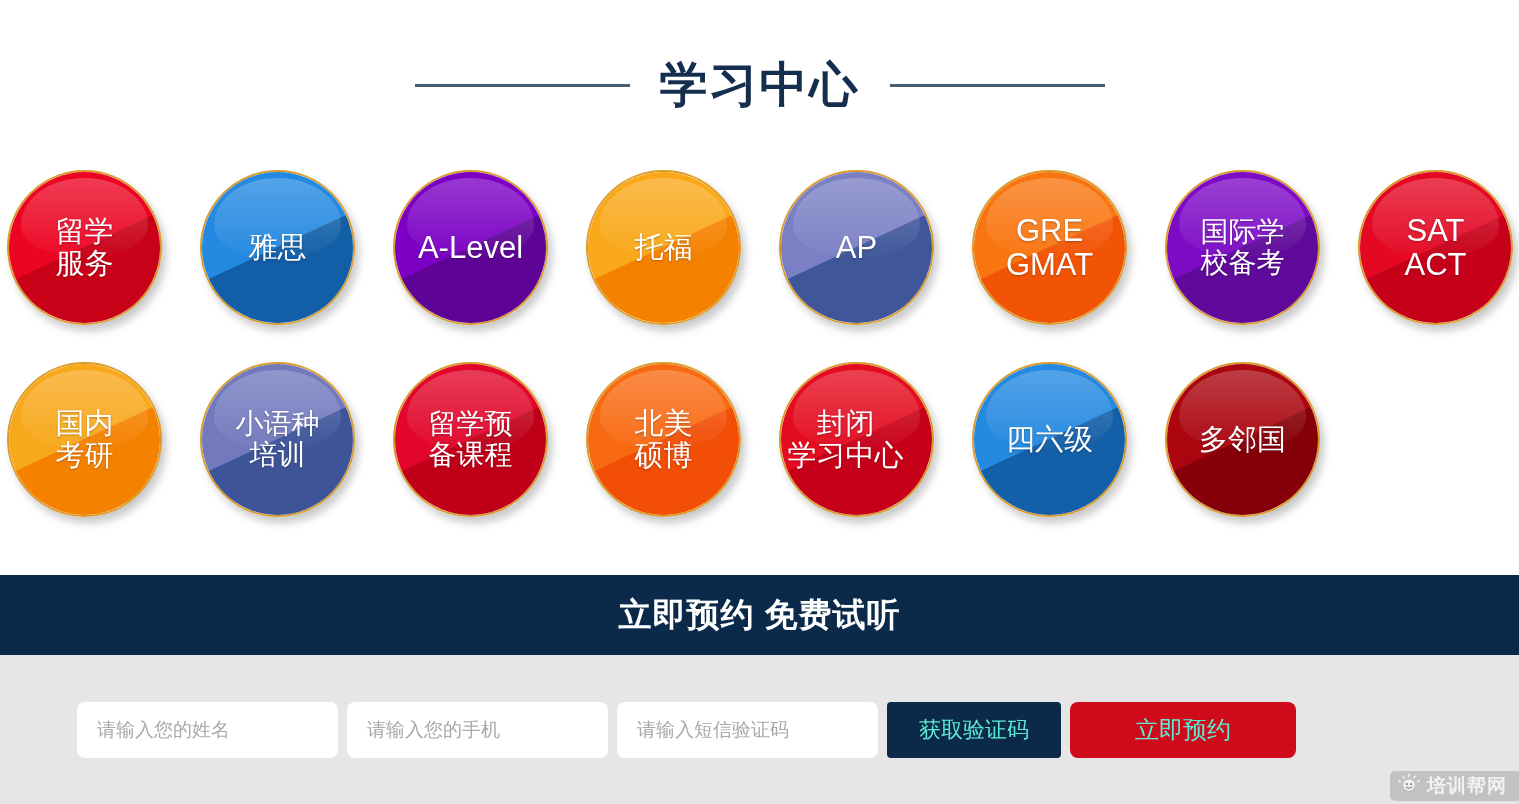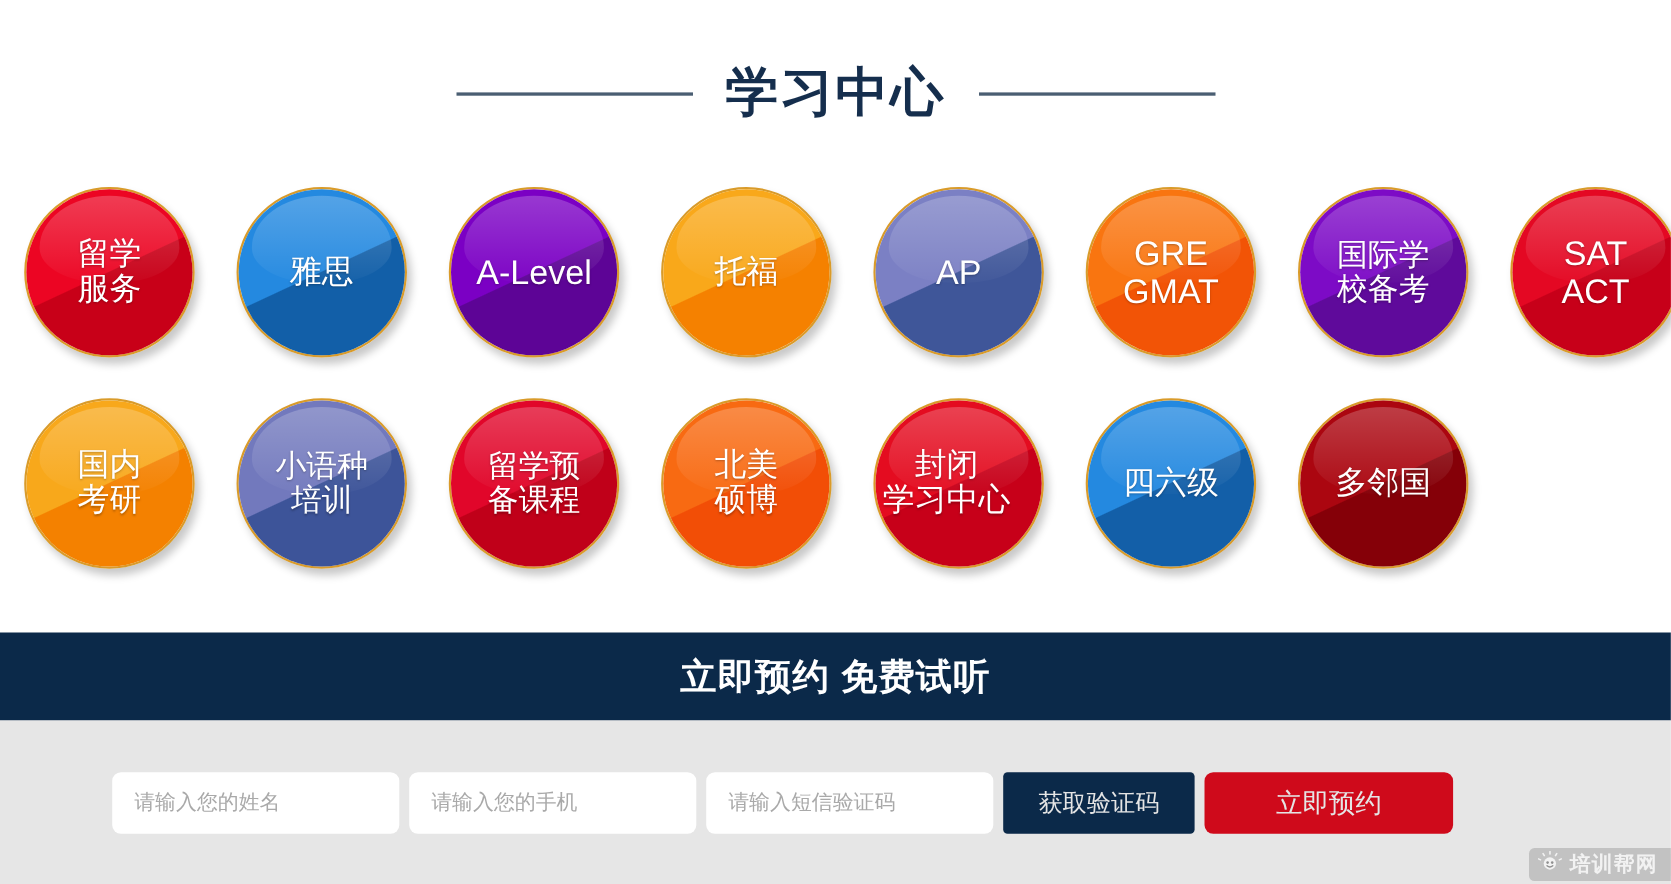--- a/index.html
+++ b/index.html
@@ -31,21 +31,21 @@
     font-weight: bold;
     color: #152e4d;
     letter-spacing: 2px;
     line-height: 1;
     white-space: nowrap;
   }
 
   
   .circles-area {
     height: 405px;
-    padding-left: 22px;
+    padding-left: 7px;
     position: relative;
   }
   .circle-row {
     display: flex;
     gap: 38px;
     margin-bottom: 37px;
   }
   .circle {
     position: relative;
     width: 155px;
@@ -120,21 +120,21 @@
     font-weight: bold;
     letter-spacing: 1px;
   }
 
   
   .form-strip {
     height: 149px;
     background: #e6e6e6;
     display: flex;
     align-items: center;
-    padding-left: 102px;
+    padding-left: 77px;
     gap: 9px;
   }
   .form-input {
     width: 261px;
     height: 56px;
     border: none;
     border-radius: 8px;
     background: #ffffff;
     font-family: "Liberation Sans", "DejaVu Sans", sans-serif;
     font-size: 19px;
@@ -142,21 +142,21 @@
     padding: 0 20px;
     outline: none;
   }
   .form-input::placeholder { color: #a9a9a9; }
   .btn {
     height: 56px;
     border: none;
     border-radius: 8px;
     font-family: Liberation Mono, monospace;
     font-size: 22px;
-    color: #e5e5e5;
+    color: #5eead4;
     cursor: pointer;
     white-space: nowrap;
   }
   .btn-code {
     width: 174px;
     background: #0b2949;
     border-radius: 4px;
   }
   .btn-submit {
     width: 226px;

